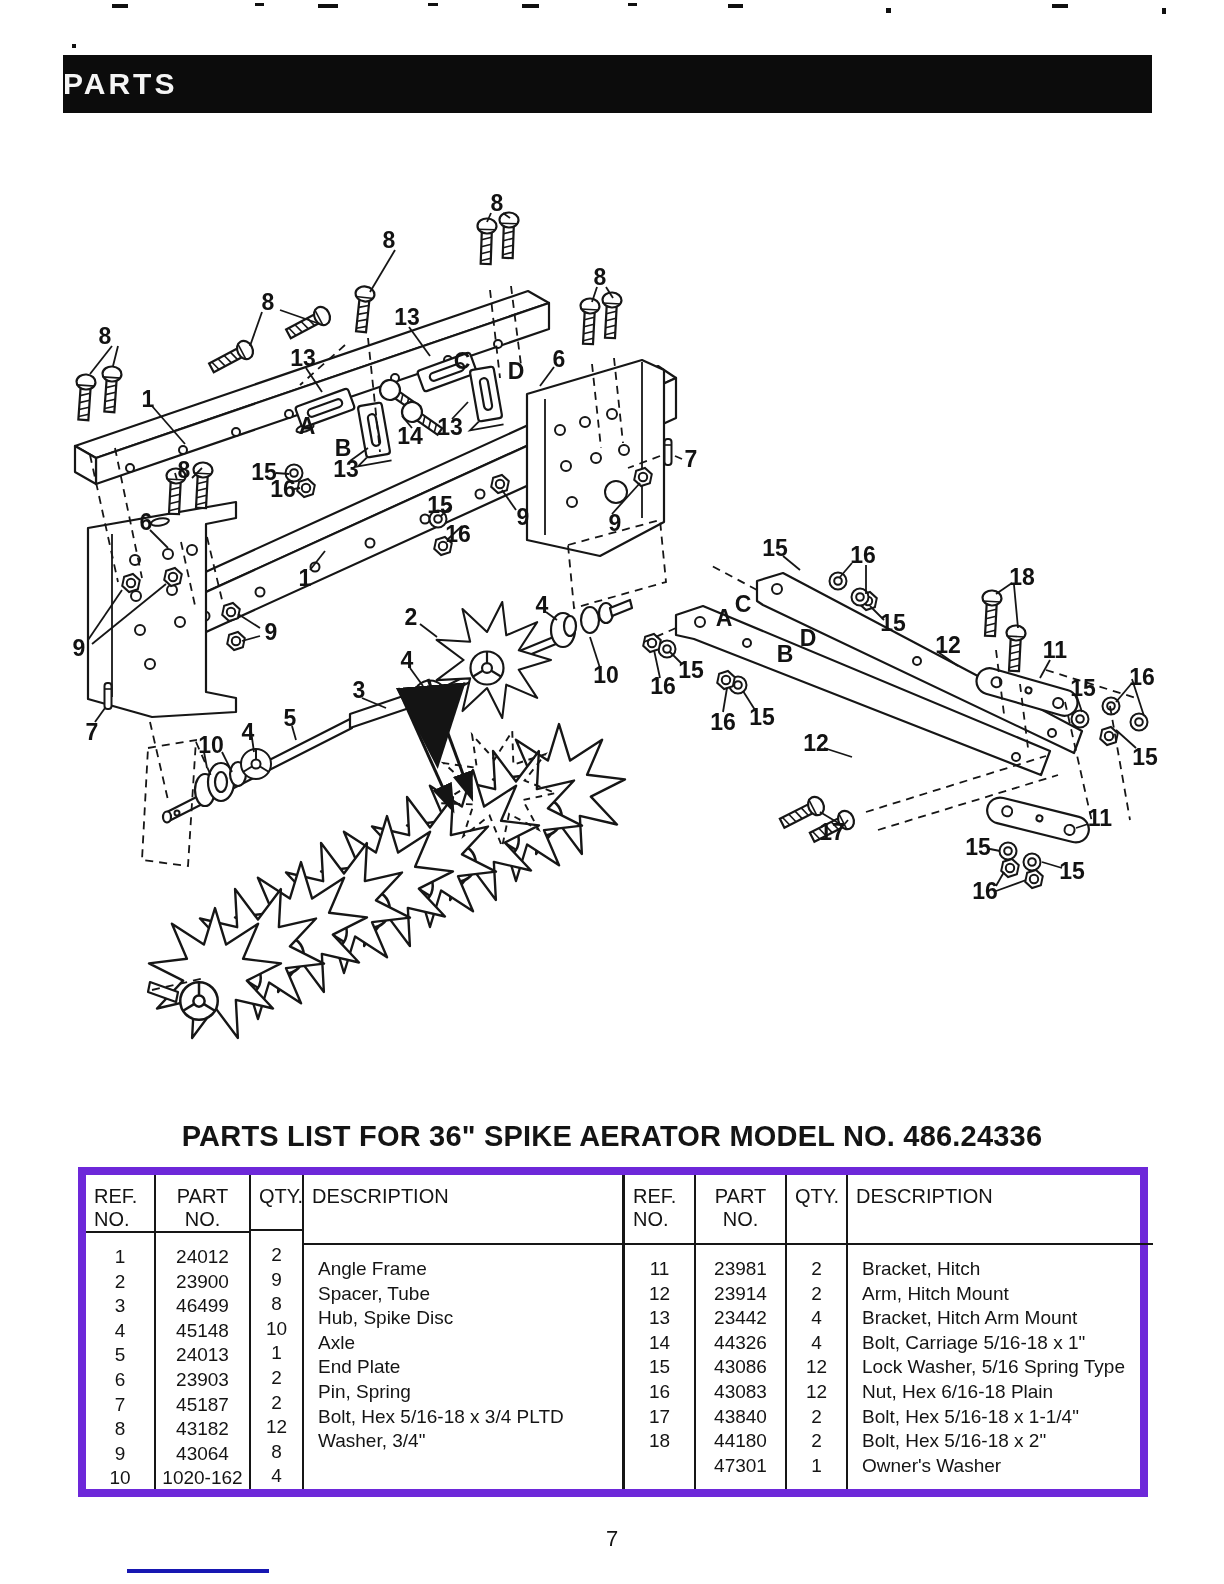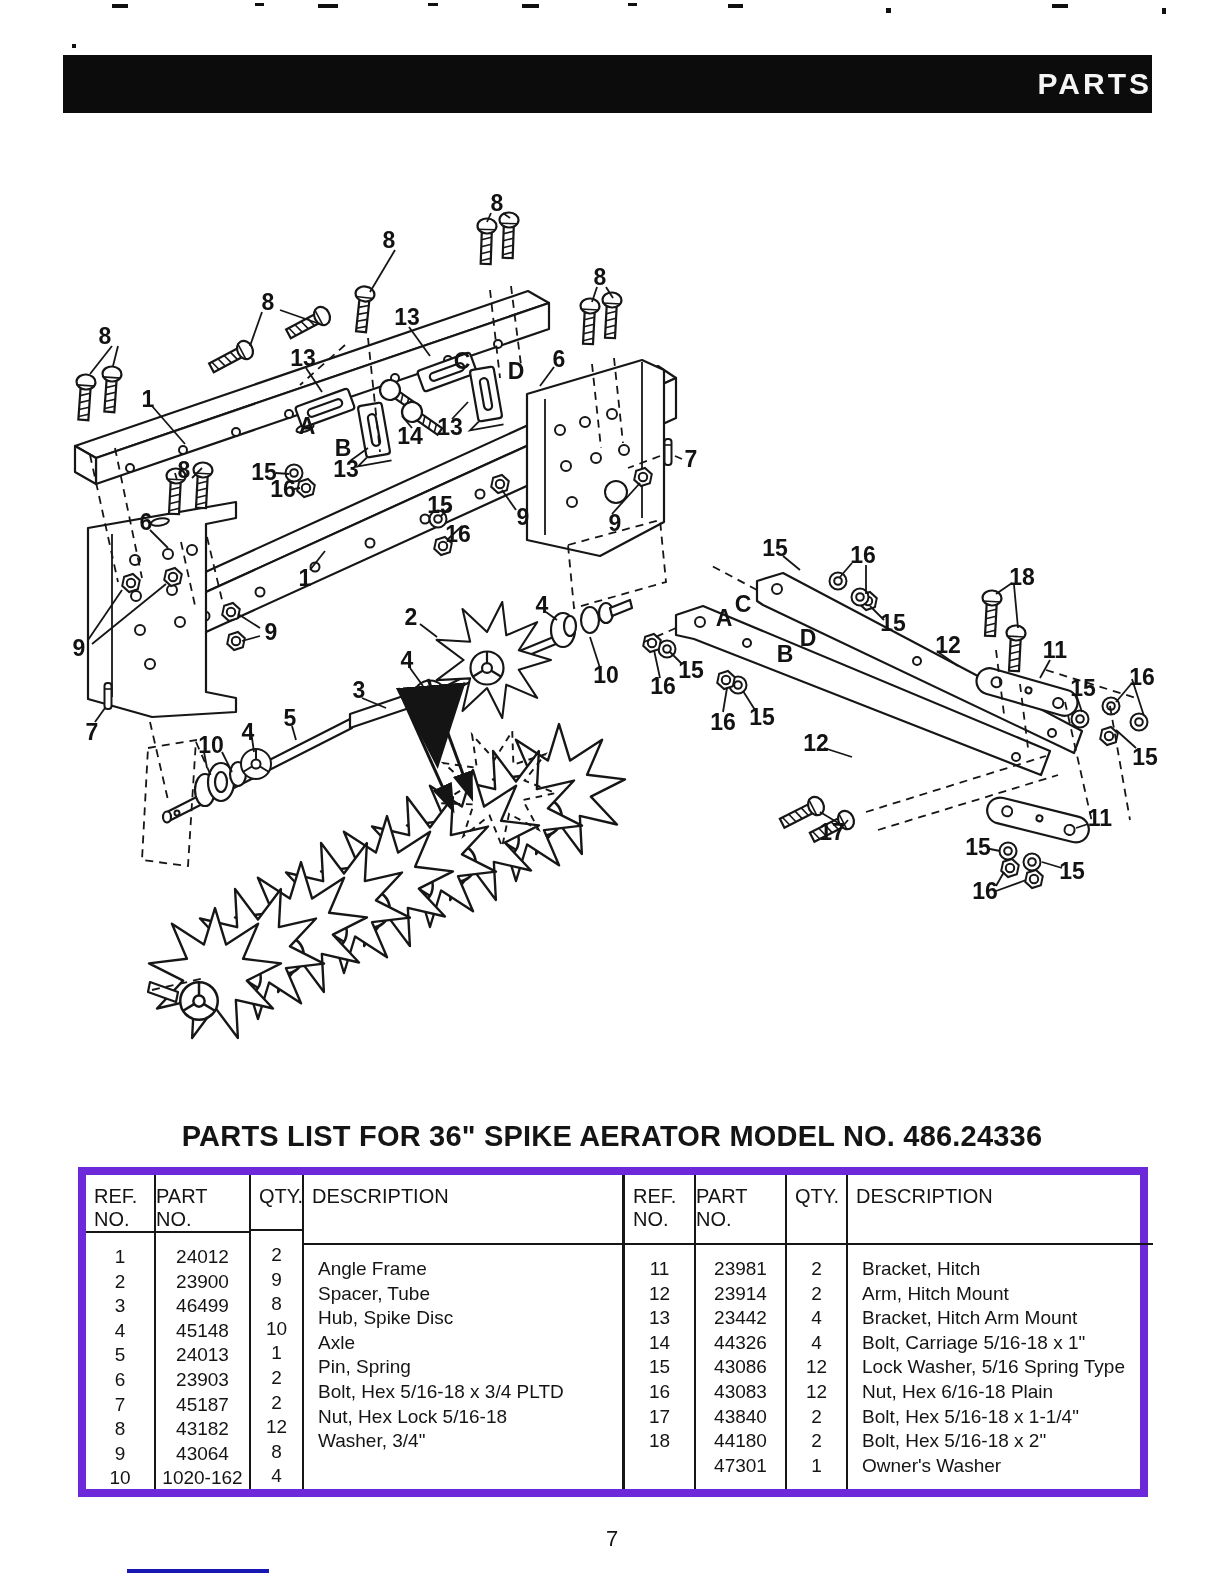--- a/index.html
+++ b/index.html
@@ -1,38 +1,38 @@
 <!DOCTYPE html>
 <html><head>
 <meta charset="utf-8">
 <style>
   html,body{margin:0;padding:0;background:#ffffff;}
   .page{position:relative;width:1224px;height:1584px;background:#fff;overflow:hidden;
         font-family:"Liberation Sans",sans-serif;color:#141414;}
   .header-bar{position:absolute;left:63px;top:55px;width:1089px;height:58px;background:#0c0c0c;
-              display:flex;align-items:center;justify-content:flex-end;}
+              display:flex;align-items:center;justify-content:flex-start;}
   .header-bar span{color:#f5f5f5;font-size:30px;font-weight:700;letter-spacing:3px;}
   svg.diagram{position:absolute;left:0;top:0;width:1224px;height:1584px;pointer-events:none;}
   svg .art{fill:#ffffff;stroke:#161616;stroke-width:2.2;stroke-linejoin:round;}
   svg .ln{stroke:#161616;stroke-width:1.8;fill:none;}
   svg .dash{stroke:#161616;stroke-width:1.8;fill:none;stroke-dasharray:8 6;}
   svg .hole{fill:#ffffff;stroke:#161616;stroke-width:2;}
   .co{font:700 23px "Liberation Sans",sans-serif;fill:#121212;}
   .list-title{position:absolute;left:0;top:1120px;width:1224px;text-align:center;
               font-size:29px;font-weight:700;letter-spacing:0.2px;}
   .parts-table{position:absolute;left:78px;top:1167px;width:1070px;height:330px;
                border:8px solid #6d28d9;display:flex;box-sizing:border-box;background:#fff;}
   .half{display:flex;flex:0 0 auto;}
   .half.left{width:536px;}
   .half.right{width:528px;border-left:3px solid #161616;}
   .col{border-right:2.5px solid #161616;display:flex;flex-direction:column;box-sizing:border-box;overflow:hidden;}
   .col.last{border-right:none;flex:1;}
   .colhead{height:70px;border-bottom:2.5px solid #161616;padding:10px 0 0 8px;
            font-size:20px;line-height:23px;box-sizing:border-box;white-space:pre;}
-  .col.c-part .colhead{text-align:left;padding-left:0;}
+  .col.c-part .colhead{text-align:center;padding-left:0;}
   .cells{padding-top:12px;display:flex;flex-direction:column;}
   .cell{height:24.6px;line-height:24.6px;font-size:19px;white-space:nowrap;}
   .col.c-ref .cell,.col.c-part .cell,.col.c-qty .cell{text-align:center;}
   .col.c-desc .cell{text-align:left;padding-left:14px;}
   .page-num{position:absolute;left:0;top:1526px;width:1224px;text-align:center;font-size:22px;}
   .speck{position:absolute;background:#101010;}
 </style>
 </head>
 <body>
 
@@ -513,23 +513,23 @@
             <div class="cell">4</div>
           </div>
       </div>
       <div class="col c-desc last">
         <div class="colhead"><div>DESCRIPTION</div><div></div></div>
         <div class="cells">
             <div class="cell">Angle Frame</div>
             <div class="cell">Spacer, Tube</div>
             <div class="cell">Hub, Spike Disc</div>
             <div class="cell">Axle</div>
+            <div class="cell">End Plate</div>
             <div class="cell">Pin, Spring</div>
             <div class="cell">Bolt, Hex 5/16-18 x 3/4 PLTD</div>
-            <div class="cell">Nut, Hex Lock 5/16-18</div>
             <div class="cell">Washer, 3/4"</div>
           </div>
       </div>
     </div>
     <div class="half right">
       <div class="col c-ref" style="width:71px">
         <div class="colhead"><div>REF.</div><div>NO.</div></div>
         <div class="cells">
             <div class="cell">11</div>
             <div class="cell">12</div>

